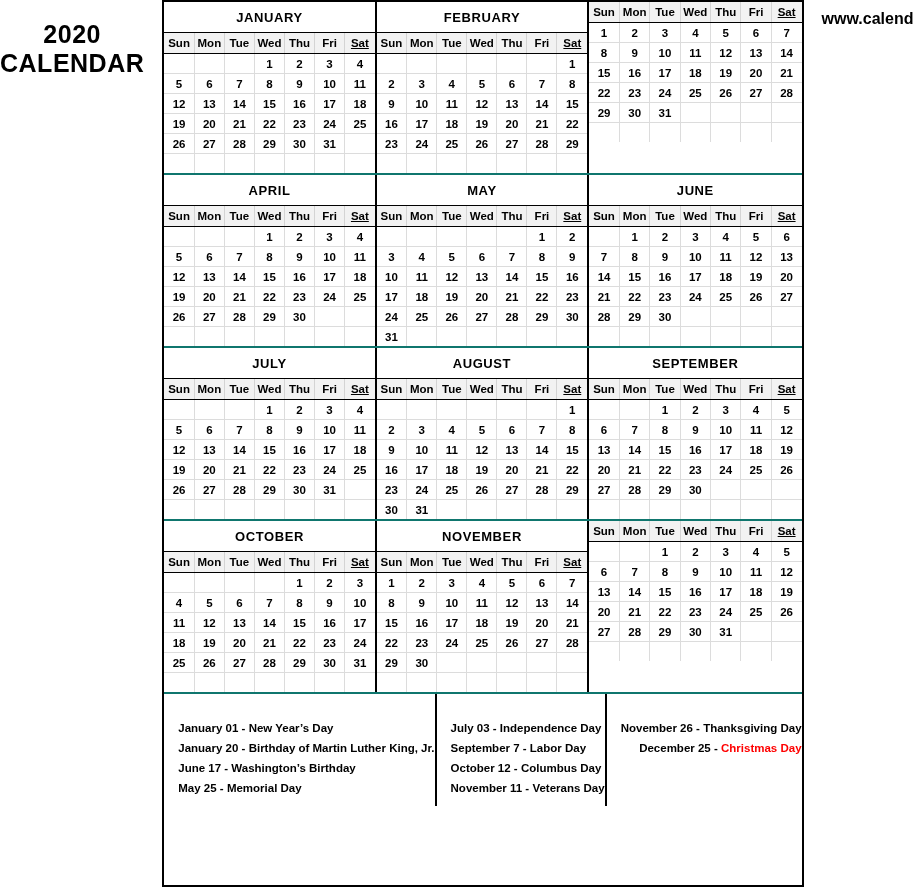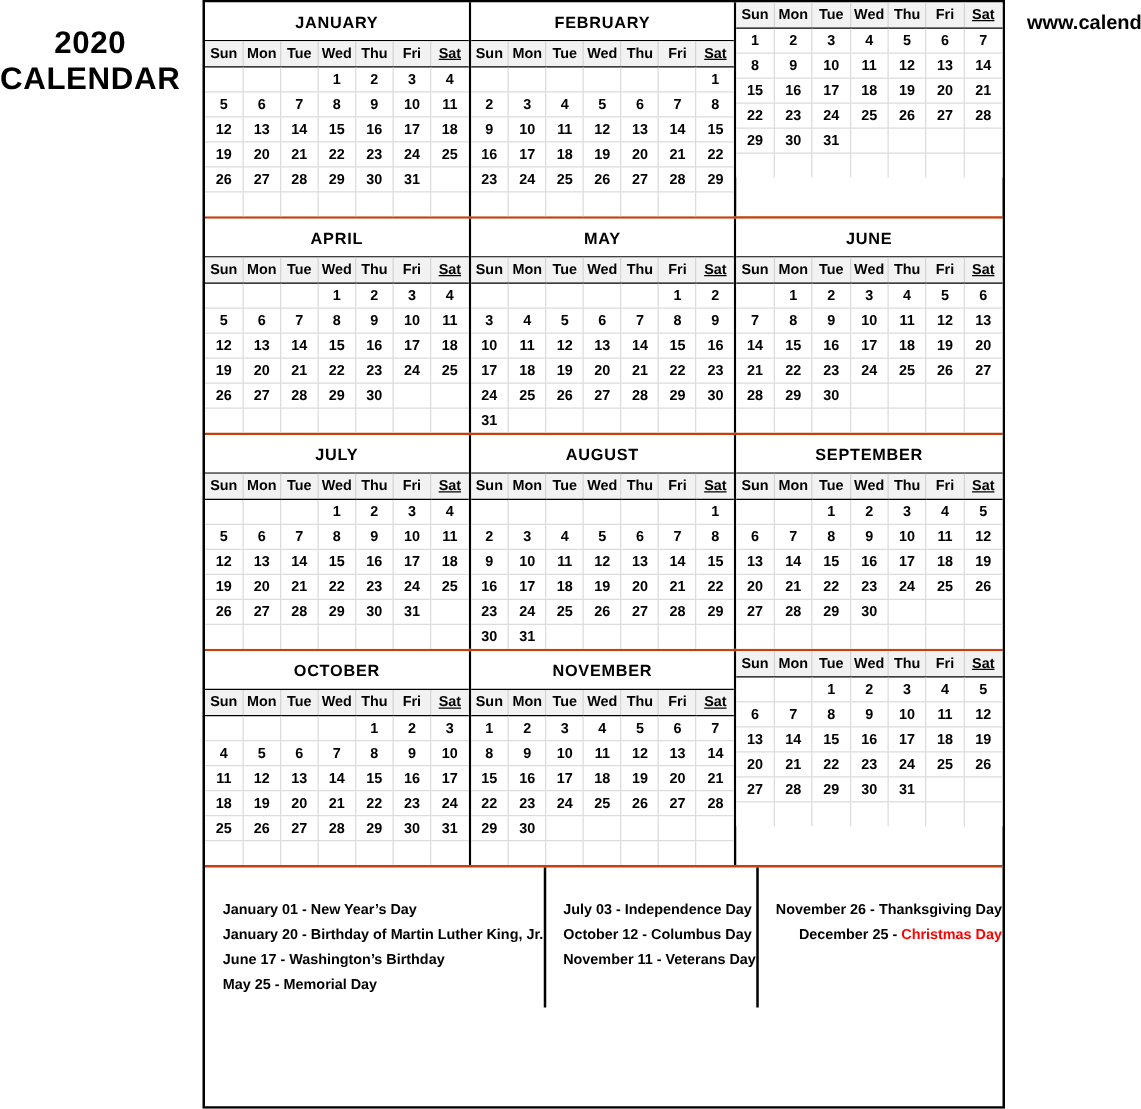--- a/index.html
+++ b/index.html
@@ -36,21 +36,21 @@
   .calendar-frame {
     margin: 0 18px;
     border: 2px solid #000000;
     box-sizing: border-box;
     background: #ffffff;
   }
   .quarter {
     display: flex;
     width: 100%;
     box-sizing: border-box;
-    border-bottom: 2px solid #c2410c;
+    border-bottom: 2px solid #0f766e;
   }
   .quarter:last-of-type {
     border-bottom: 2px solid #000000;
   }
   .month-block {
     flex: 1 1 33.3333%;
     box-sizing: border-box;
     border-right: 2px solid #000000;
     display: flex;
     flex-direction: column;
@@ -1010,20 +1010,21 @@
 
     <div class="holidays">
         <div class="holiday-col">
           <div class="holiday-item"><span>January 01</span><span> - </span><span>New Year’s Day</span></div>
           <div class="holiday-item"><span>January 20</span><span> - </span><span>Birthday of Martin Luther King, Jr.</span></div>
           <div class="holiday-item"><span>June 17</span><span> - </span><span>Washington’s Birthday</span></div>
           <div class="holiday-item"><span>May 25</span><span> - </span><span>Memorial Day</span></div>
         </div>
         <div class="holiday-col">
           <div class="holiday-item"><span>July 03</span><span> - </span><span>Independence Day</span></div>
+          <div class="holiday-item"><span>September 7</span><span> - </span><span>Labor Day</span></div>
           <div class="holiday-item"><span>October 12</span><span> - </span><span>Columbus Day</span></div>
           <div class="holiday-item"><span>November 11</span><span> - </span><span>Veterans Day</span></div>
         </div>
         <div class="holiday-col">
           <div class="holiday-item"><span>November 26</span><span> - </span><span>Thanksgiving Day</span></div>
           <div class="holiday-item"><span>December 25</span><span> - </span><span class="hl-red">Christmas Day</span></div>
         </div>
       </div>
   </div>
 

